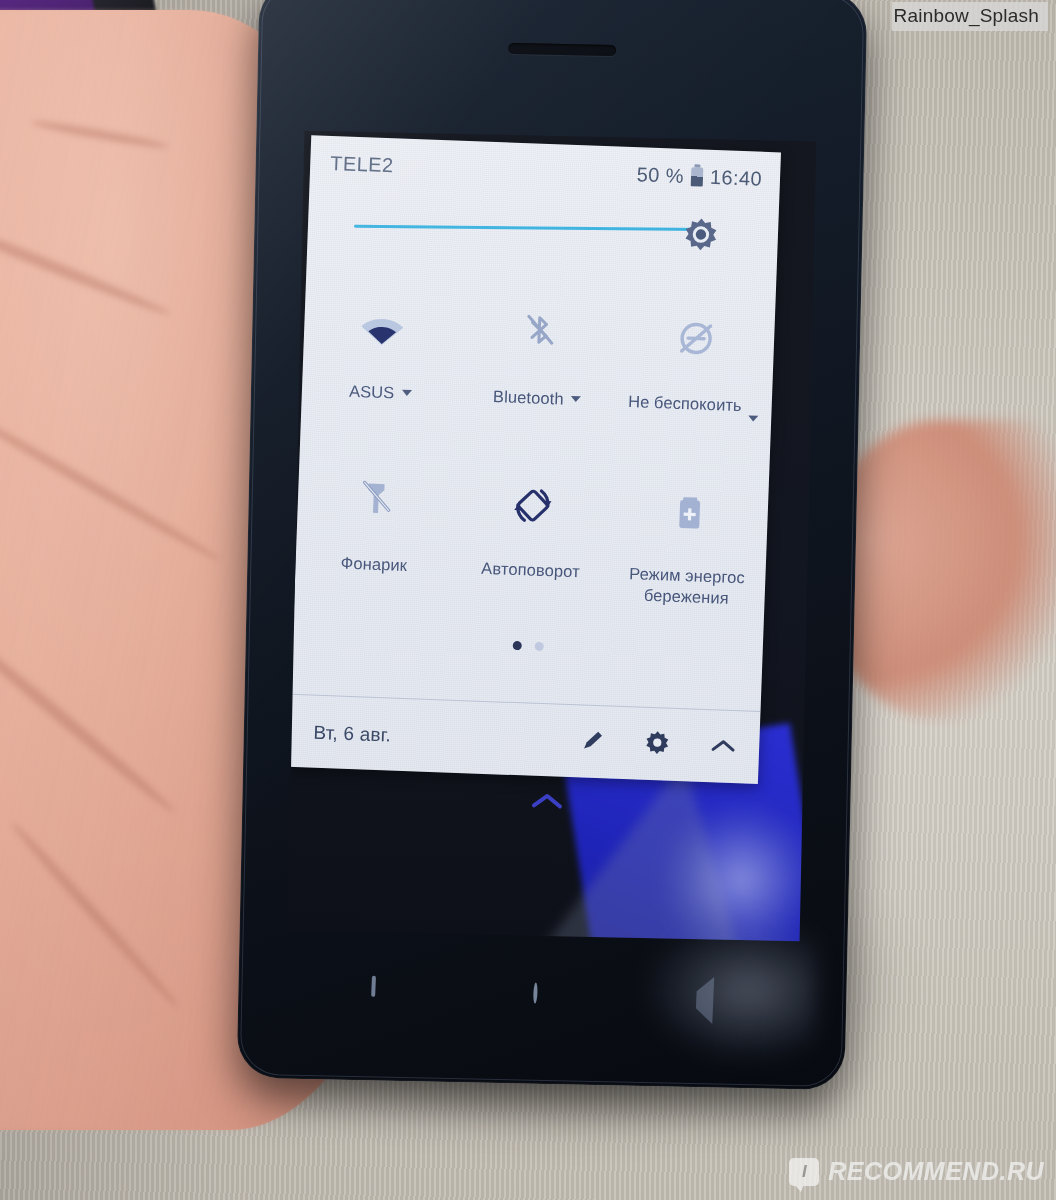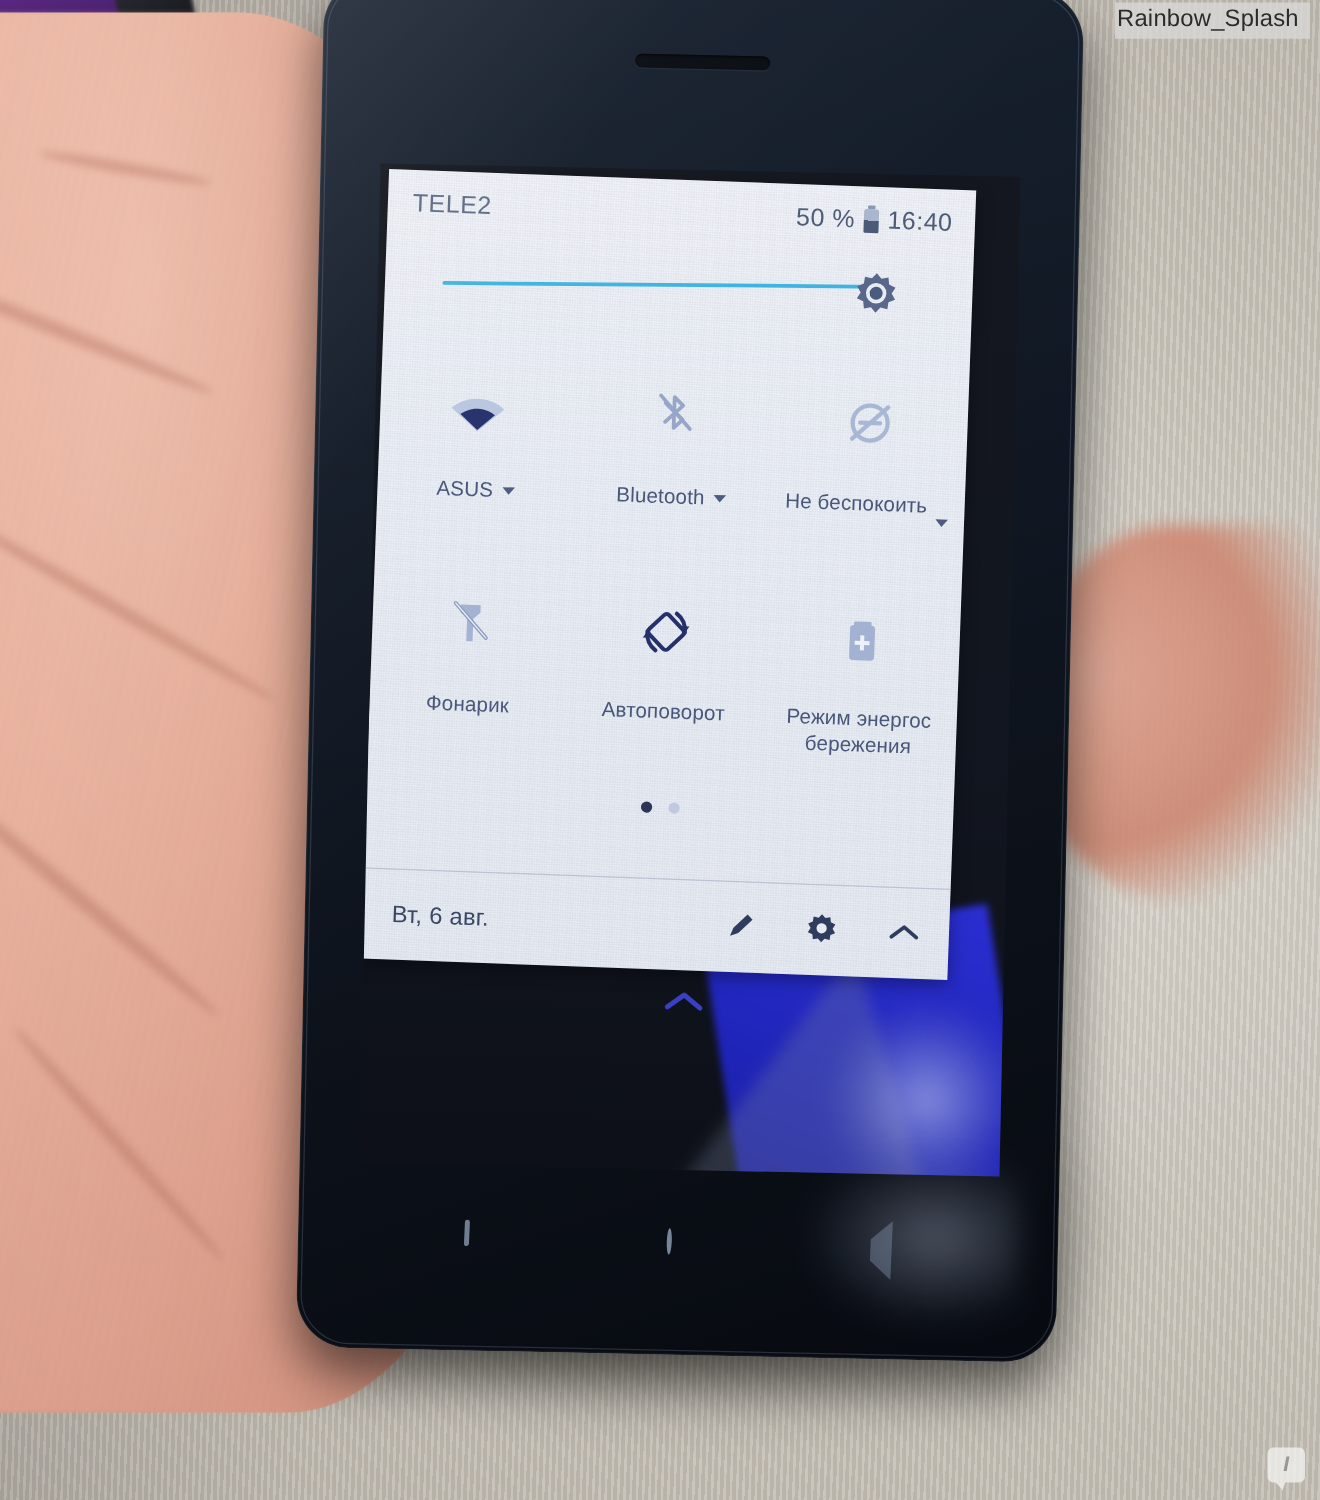--- a/index.html
+++ b/index.html
@@ -564,15 +564,16 @@
       <span class="nav-btn">
         <span class="nav-tri"></span>
       </span>
     </div>
   </div>
 
   <div class="wm-top">Rainbow_Splash</div>
 
   <div class="wm-bottom">
     <span class="wm-bubble">I</span>
+    <span class="wm-text">RECOMMEND.RU</span>
   </div>
 
 </div>
 
 </body></html>

